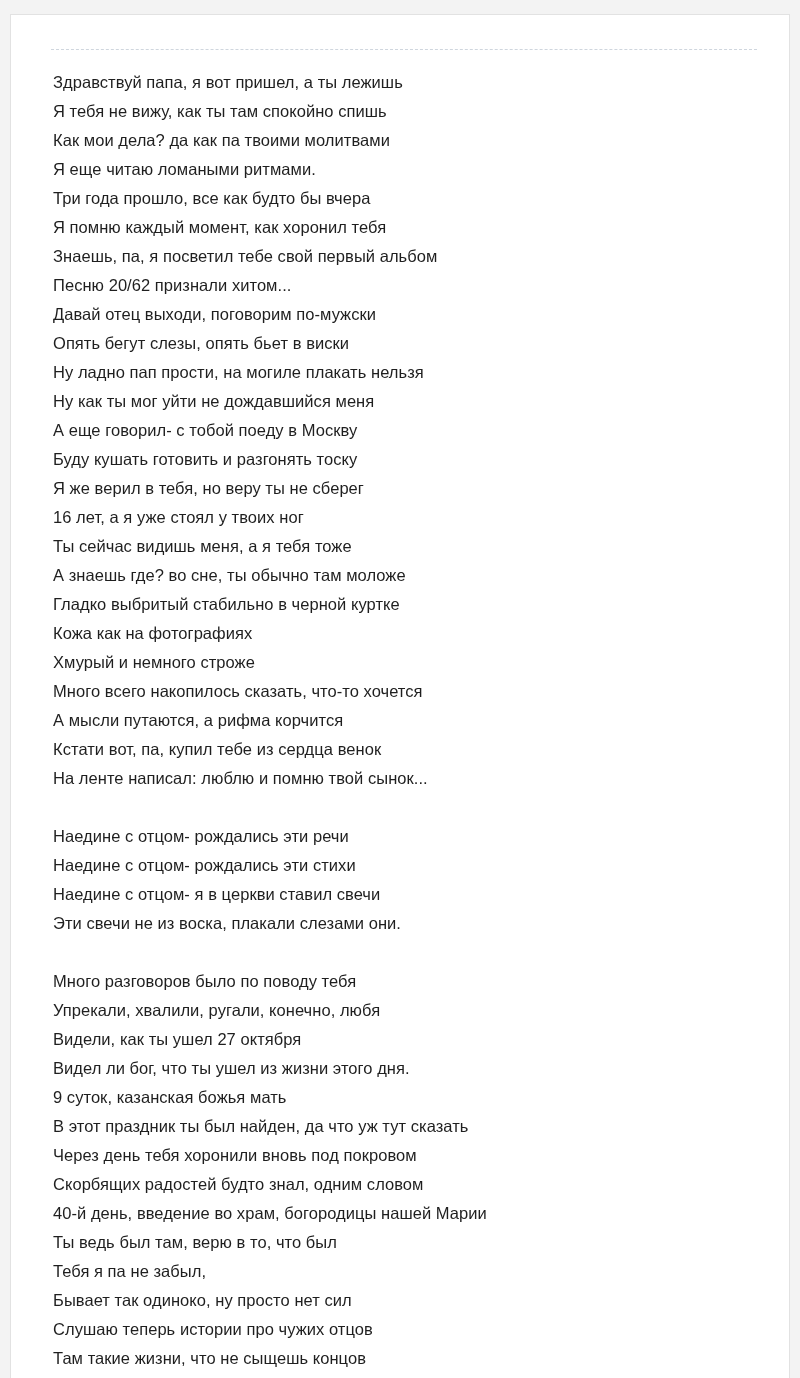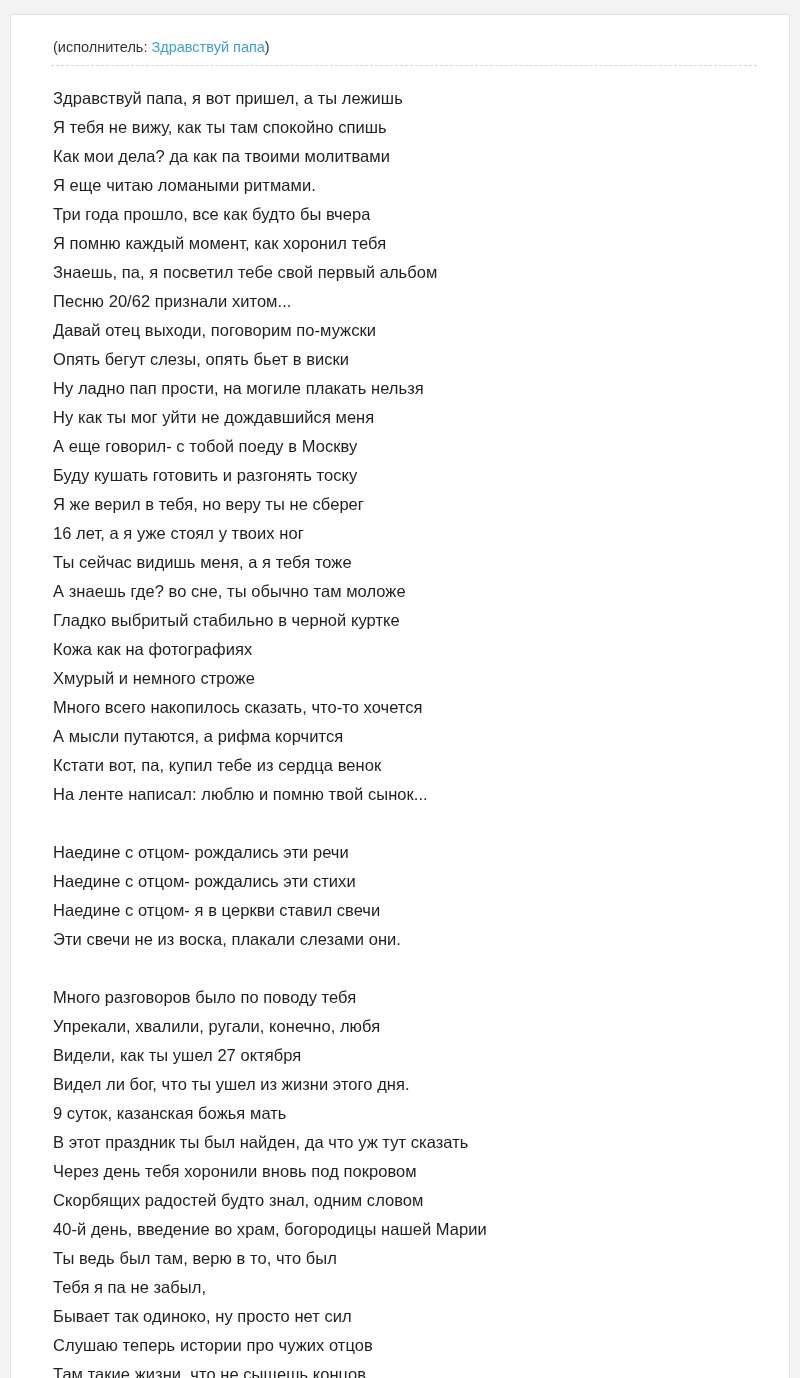--- a/index.html
+++ b/index.html
@@ -58,23 +58,20 @@
     letter-spacing: 0.05px;
   }
 </style>
 </head>
 <body>
 
 <div class="page">
   <div class="card">
 
 
-    <div class="performer-line">
-      <span>(исполнитель: </span><a class="performer-link" href="#">Здравствуй папа</a><span>)</span>
-    </div>
 
     <hr class="divider">
 
     <div class="lyrics">Здравствуй папа, я вот пришел, а ты лежишь
 Я тебя не вижу, как ты там спокойно спишь
 Как мои дела? да как па твоими молитвами
 Я еще читаю ломаными ритмами.
 Три года прошло, все как будто бы вчера
 Я помню каждый момент, как хоронил тебя
 Знаешь, па, я посветил тебе свой первый альбом

